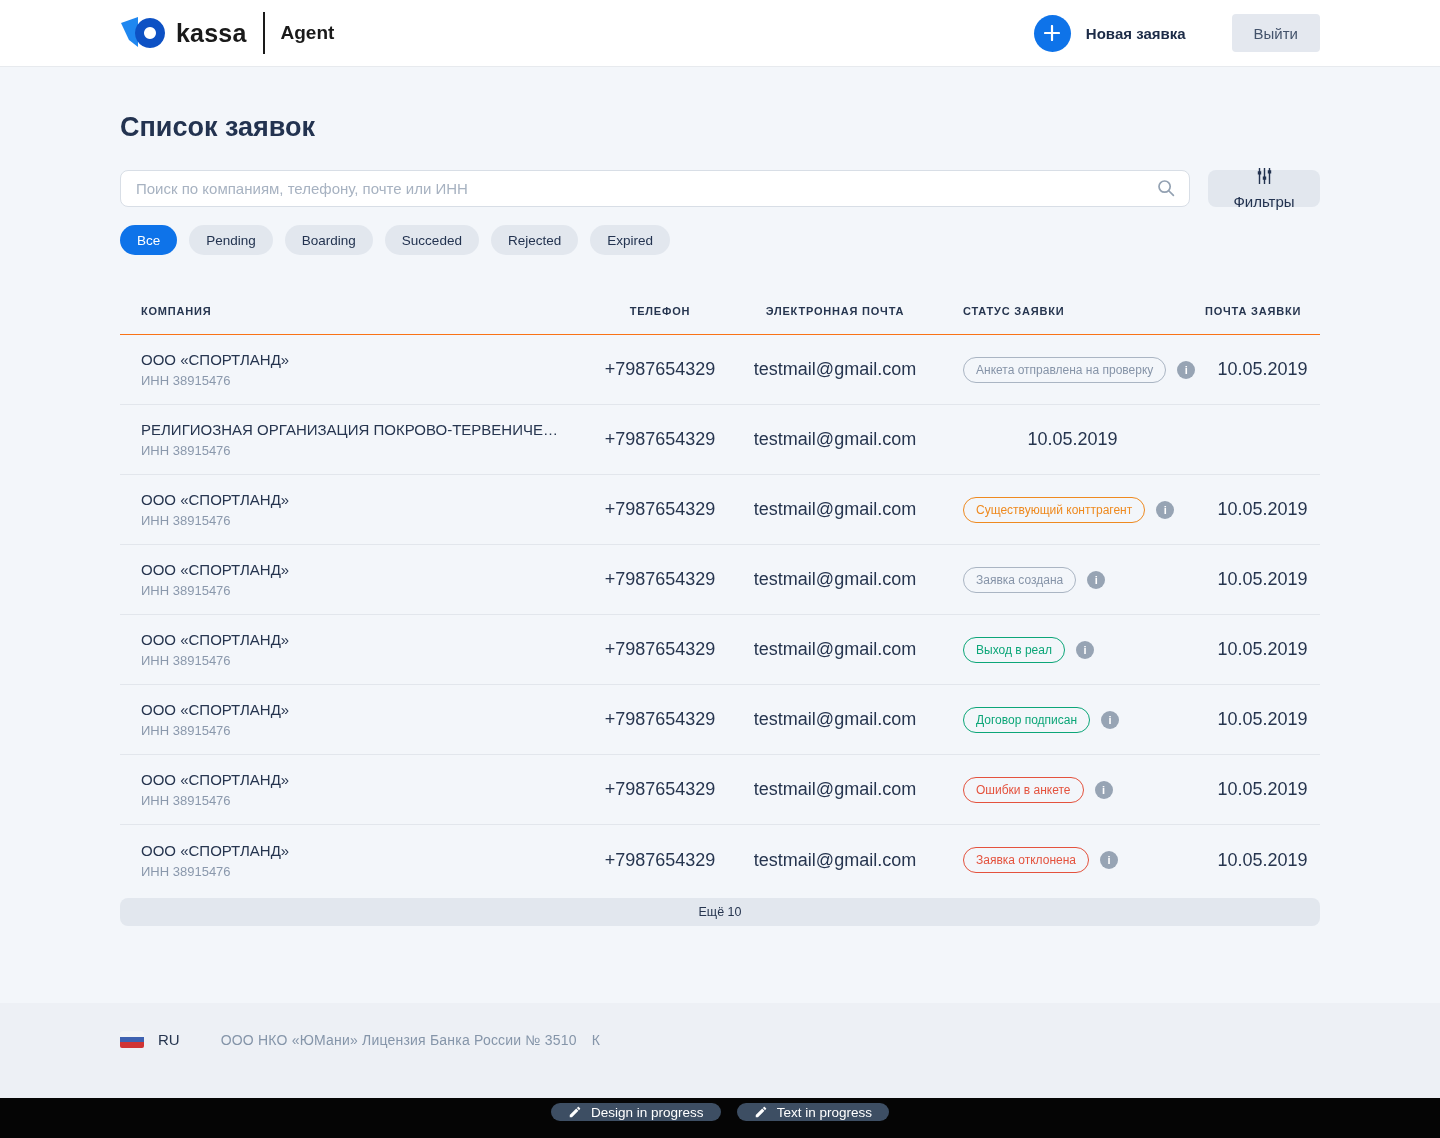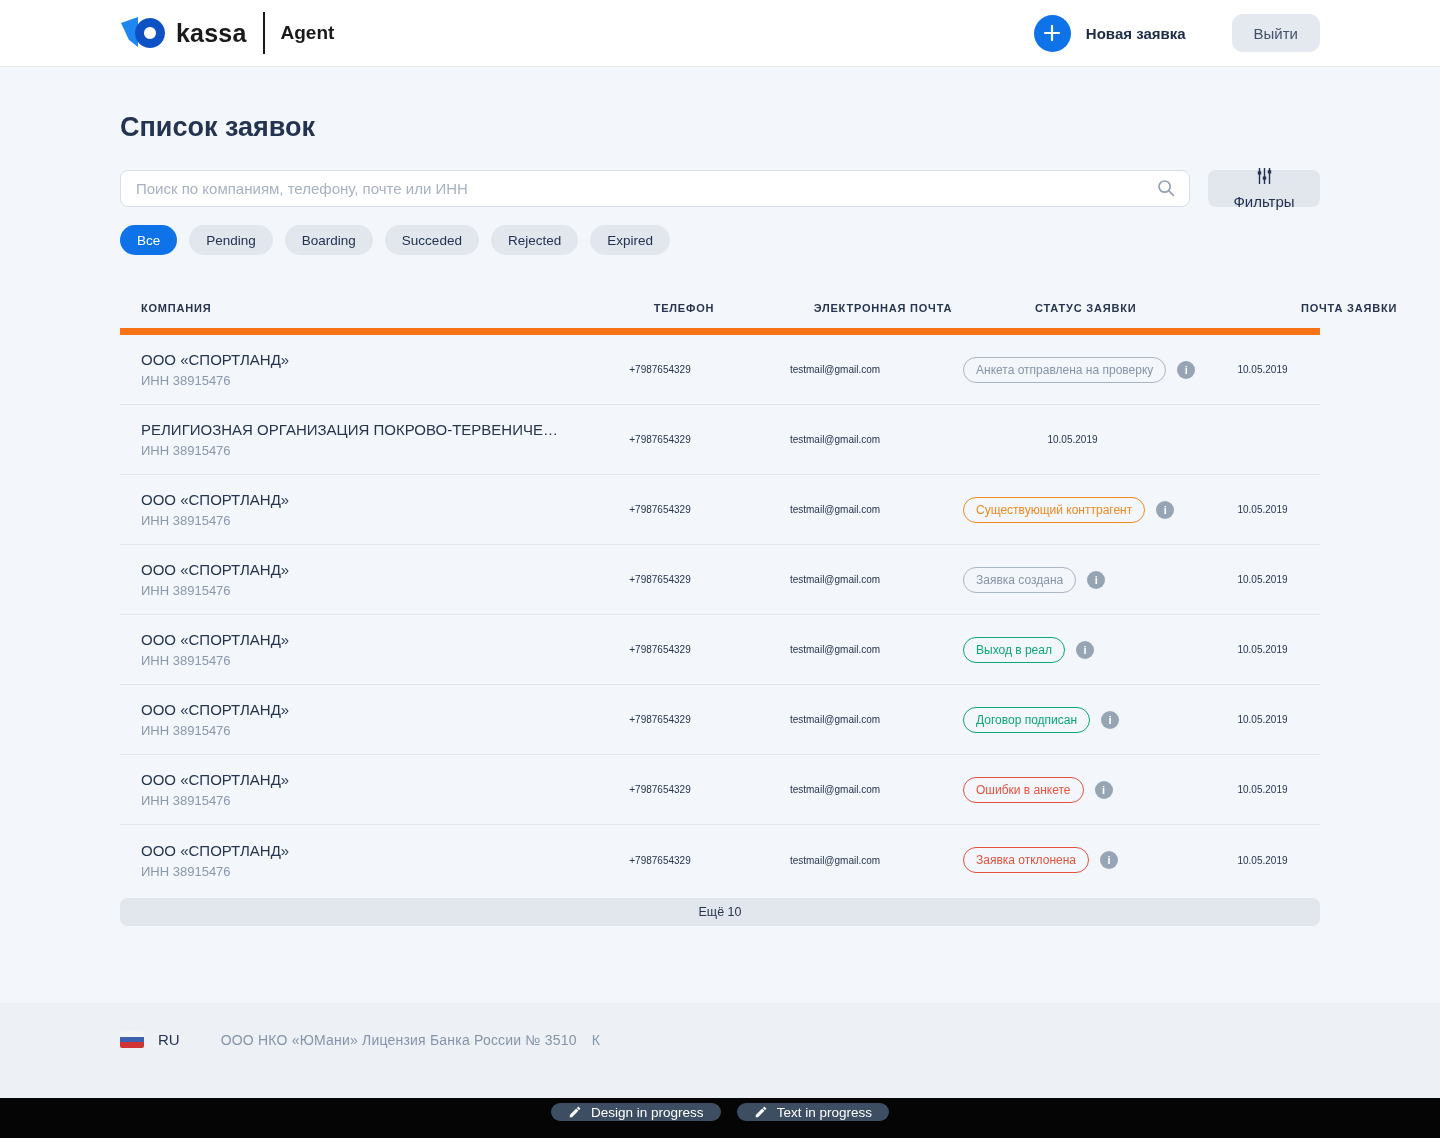--- a/index.html
+++ b/index.html
@@ -17,21 +17,21 @@
   .topbar { height:67px; background:#ffffff; border-bottom:1px solid #e7eaee; }
   .topbar .container { height:100%; display:flex; align-items:center; justify-content:space-between; }
   .brand { display:flex; align-items:center; cursor:pointer; }
   .brand-name { font-size:25px; font-weight:700; color:#1a1a1a; letter-spacing:0.2px; margin-left:10px; }
   .brand-divider { width:2px; height:42px; background:#1a1a1a; margin:0 16px; }
   .brand-product { font-size:19px; font-weight:700; color:#1a1a1a; }
   .top-actions { display:flex; align-items:center; }
   .new-request { display:flex; align-items:center; cursor:pointer; }
   .plus-circle { width:37px; height:37px; border-radius:50%; background:#0e73e9; display:flex; align-items:center; justify-content:center; }
   .new-request-label { margin-left:15px; font-size:15px; font-weight:700; color:#1c2b47; }
-  .logout-btn { margin-left:46px; height:38px; padding:0 22px; border:none; border-radius:11px;
+  .logout-btn { margin-left:46px; height:38px; padding:0 22px; border:none; border-radius:4px;
     background:#e4e8ef; color:#44536b; font-size:15px; font-family:inherit; cursor:pointer; }
 
   
   .page-title { padding-top:45px; font-size:27px; font-weight:700; color:#233350; }
 
   .search-row { margin-top:27px; display:flex; align-items:center; }
   .search-box { position:relative; flex:1; }
   .search-input { width:100%; height:37px; border:1px solid #d8dee6; border-radius:8px; background:#fff;
     padding:0 44px 0 15px; font-size:15px; font-family:inherit; color:#26354f; }
   .search-input::placeholder { color:#a7b2c1; }
@@ -42,32 +42,32 @@
 
   
   .chips { margin-top:18px; display:flex; gap:12px; }
   .chip { height:30px; padding:0 17px; border-radius:15px; background:#e2e7ee; display:flex; align-items:center;
     font-size:13.5px; color:#233350; cursor:pointer; user-select:none; }
   .chip.active { background:#0e73e9; color:#ffffff; }
 
   
   .table { margin-top:32px; }
   .t-grid { display:grid; grid-template-columns:470px 140px 210px 265px 115px; align-items:center; }
-  .t-head { height:48px; border-bottom:7px solid #f97316;gap:24px; }
+  .t-head { height:48px; border-bottom:1px solid #f97316; }
   .t-head .th { font-size:11px; font-weight:700; letter-spacing:0.8px; color:#26354f; }
   .th-company { padding-left:21px; }
   .th-phone, .td-phone { text-align:center; }
   .th-email, .td-email { text-align:center; }
   .th-status, .td-status { padding-left:23px; }
   .t-row { height:70px; border-bottom:1px solid #e2e6ec; cursor:pointer; }
   .t-row:last-child { border-bottom:none; }
   .td-company { padding-left:21px; overflow:hidden; }
   .company-name { font-size:15px; color:#26354f; white-space:nowrap; overflow:hidden; text-overflow:ellipsis; }
   .company-inn { margin-top:5px; font-size:13px; color:#8a98ac; }
-  .td-phone, .td-email, .td-date { font-size:10px; color:#26354f;text-align:center; }
+  .td-phone, .td-email, .td-date { font-size:18px; color:#26354f;text-align:center; }
   .td-status { display:flex; align-items:center; gap:11px; }
   .status-badge { display:inline-flex; align-items:center; height:26px; padding:0 12px; border-radius:14px;
     border:1px solid; font-size:12px; white-space:nowrap; }
   .st-grey   { color:#8694a8; border-color:#aab5c3; }
   .st-green  { color:#0ca678; border-color:#0ca678; }
   .st-orange { color:#ee8a20; border-color:#ee8a20; }
   .st-red    { color:#e4523d; border-color:#e4523d; }
   .info-icon { width:18px; height:18px; border-radius:50%; background:#97a4b4; color:#fff; flex:0 0 auto;
     display:inline-flex; align-items:center; justify-content:center; font-size:11px; font-weight:700; cursor:pointer; }
   .info-icon::before { content:"i"; }

